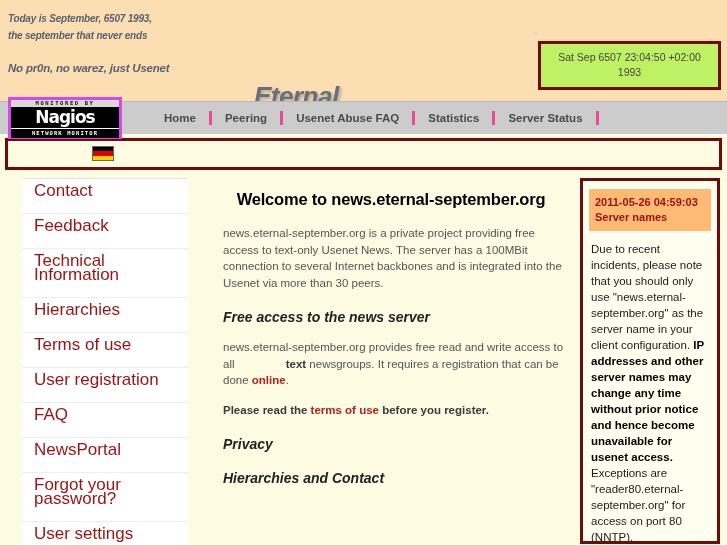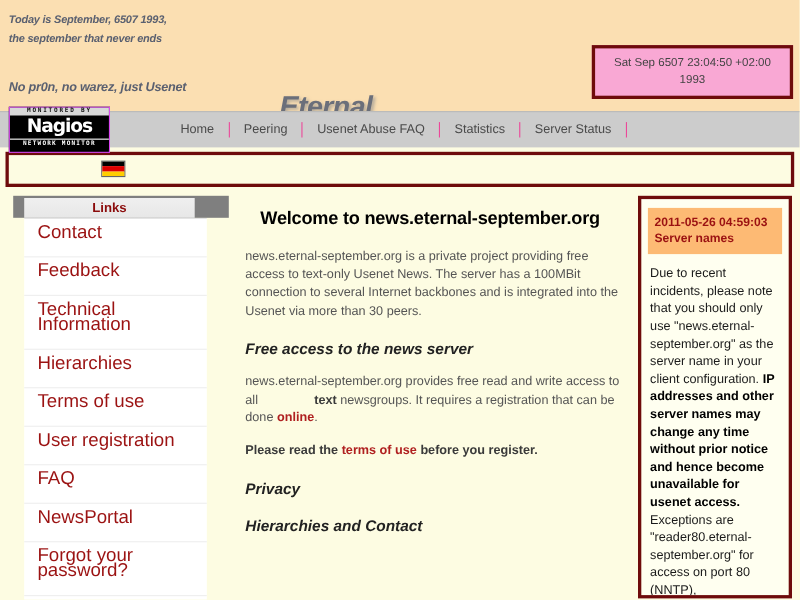--- a/index.html
+++ b/index.html
@@ -31,21 +31,21 @@
     font-style: italic;
     font-weight: bold;
     font-size: 10px;
     color: #5a6070;
     line-height: 17px;
     letter-spacing: -0.2px;
   }
   #slogan2 {
     position: absolute;
     left: 8px;
-    top: 74px;
+    top: 62px;
     font-style: italic;
     font-weight: bold;
     font-size: 11.5px;
     color: #5a6070;
     letter-spacing: -0.2px;
   }
   #logo {
     position: absolute;
     left: 240px;
     top: 38px;
@@ -60,43 +60,43 @@
   }
   #logo .l1 { display:block; text-align:left; padding-left:14px; line-height:26px;margin-top:45px;}
   #logo .l2 { display:block; text-align:left; padding-left:88px; line-height:30px;}
 
   #clockbox {
     position: absolute;
     right: 6px;
     top: 41px;
     width: 173px;
     border: 3px solid #6e0b0b;
-    background: #f9a8d4;
+    background: #bef264;
     padding: 6px 2px 7px 2px;
     text-align: center;
     font-size: 10.5px;
     color: #444;
     line-height: 15px;
   }
 
   
   #navbar {
     position: relative;
     height: 32px;
     background: #cccccc;
     border-top: 1px solid #b9b9b9;
   }
   #nagios {
     position: absolute;
     left: 8px;
     top: -5px;
-    width: 92px;
+    width: 114px;
     height: 42px;
     background: #000000;
-    border: 1px solid #d946ef;
+    border: 3px solid #d946ef;
     z-index: 5;
     box-sizing: border-box;
   }
   #nagios .n-top {
     background: #d8d8d8;
     color: #111;
     font-size: 5.5px;
     letter-spacing: 1.6px;
     text-align: center;
     font-weight: bold;
@@ -132,22 +132,22 @@
     height: 32px;
     display: flex;
     align-items: center;
   }
   #navlinks a {
     display: inline-block;
     padding: 0 13px;
     color: #4a4a4a;
     text-decoration: none;
     font-size: 11.5px;
-    font-weight: normal;
-    border-right: 1px solid #ec4899;
+    font-weight: bold;
+    border-right: 3px solid #ec4899;
     line-height: 14px;
   }
   #navlinks a:first-child { padding-left: 16px; }
 
   
   #flagbar {
     margin: 4px 5px 0 5px;
     border: 3px solid #6e0b0b;
     background: #fdfce2;
     height: 26px;
@@ -349,23 +349,20 @@
   <div id="flag">
     <div class="fs fb"></div>
     <div class="fs fr"></div>
     <div class="fs fy"></div>
   </div>
 </div>
 
 <div id="cols">
 
   <div id="leftcol">
-    <div id="links-shell">
-      <div id="links-title">Links</div>
-    </div>
     <div id="linklist">
       <a href="#">Contact</a>
       <a href="#">Feedback</a>
       <a href="#">Technical Information</a>
       <a href="#">Hierarchies</a>
       <a href="#">Terms of use</a>
       <a href="#">User registration</a>
       <a href="#">FAQ</a>
       <a href="#">NewsPortal</a>
       <a href="#">Forgot your password?</a>

